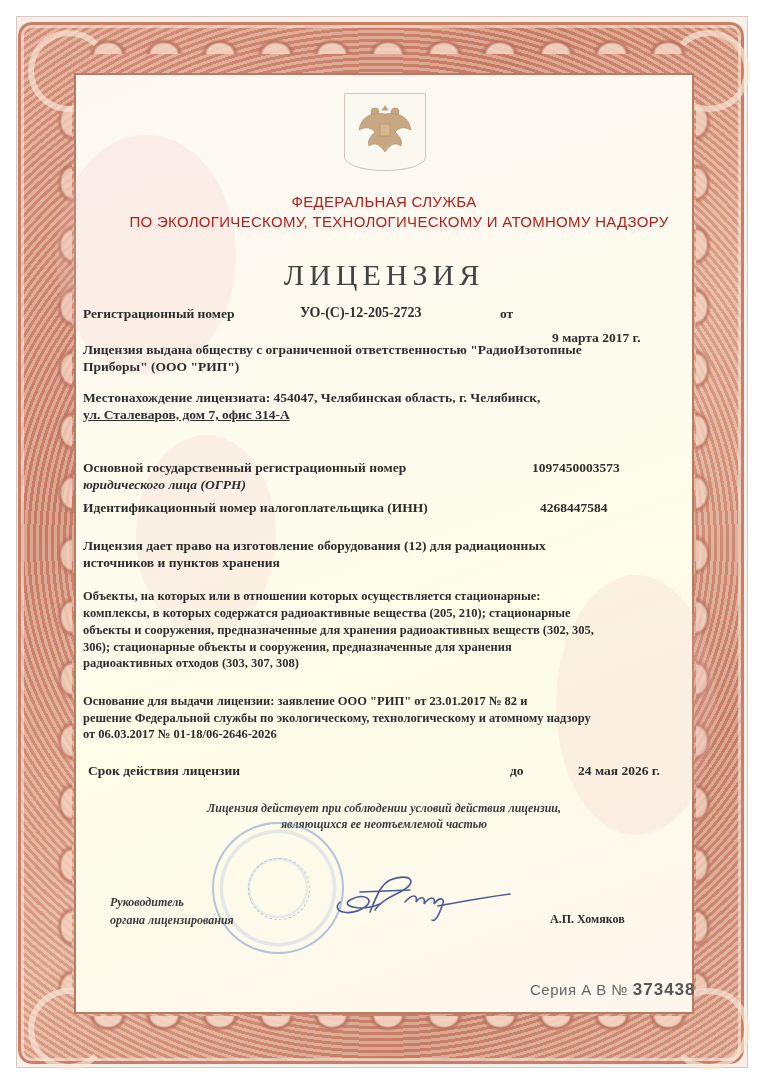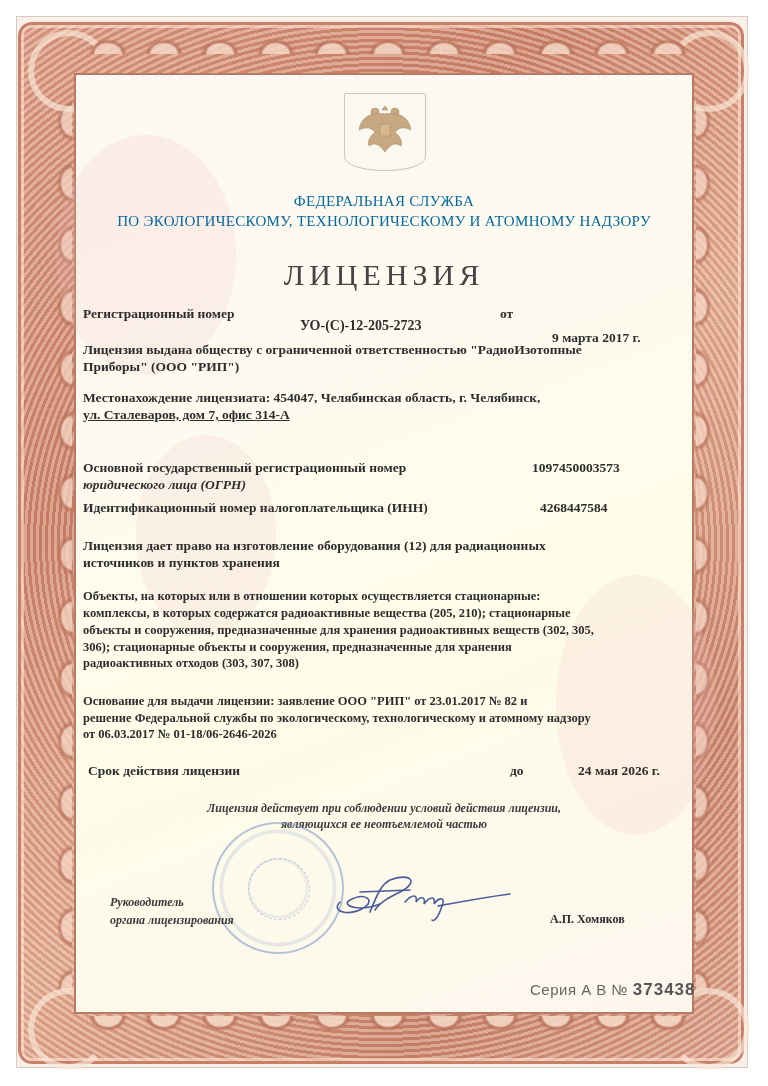--- a/index.html
+++ b/index.html
@@ -39,21 +39,21 @@
     background: linear-gradient(160deg, #fdf7f2 0%, #fdfbee 40%, #fefde8 60%, #fdf6ee 100%);
     box-shadow: 0 0 0 2px #b97a64;
   }
   .wm { position:absolute; border-radius:50%; background:rgba(240,190,190,0.18); }
 
   .emblem { position:absolute; left:344px; top:93px; width:80px; height:76px;
     border:1px solid #cfc4b8; border-radius:2px 2px 40px 40px / 2px 2px 14px 14px; background:#fbf8f0; }
   .emblem svg { position:absolute; left:8px; top:6px; }
 
   .t { position:absolute; white-space:nowrap; }
-  .agency { left:76px; width:616px; text-align:center; font-size:15px; letter-spacing:0.3px; color:#0369a1; font-family:Liberation Serif, serif; }
+  .agency { left:76px; width:616px; text-align:center; font-size:15px; letter-spacing:0.3px; color:#b91c1c; font-family:Liberation Sans, sans-serif; }
   .title { left:76px; width:616px; top:258px; text-align:center; font-size:30px; letter-spacing:5px; color:#444; font-family:"Liberation Serif", serif; }
   .b { font-weight:bold; font-size:13.5px; color:#2d2d2d; }
   .it { font-style:italic; font-weight:bold; font-size:12px; color:#3a3a3a; }
 
   .stamp { position:absolute; left:212px; top:822px; width:128px; height:128px; border-radius:50%;
     border:2px solid rgba(120,150,200,0.55);
     background: radial-gradient(circle, rgba(255,255,255,0) 0 30%, rgba(140,165,205,0.18) 31% 33%, rgba(255,255,255,0) 34% 60%, rgba(140,165,205,0.22) 61% 64%, rgba(255,255,255,0) 65%);
   }
   .stamp-inner { position:absolute; left:34px; top:34px; width:60px; height:60px; border-radius:50%; border:1px dashed rgba(120,150,200,0.5); }
   .sig { position:absolute; left:320px; top:862px; }
@@ -86,25 +86,25 @@
       <path d="M32 6 l3 4 h-6 z"></path>
       <circle cx="22" cy="12" r="4"></circle>
         <circle cx="42" cy="12" r="4"></circle>
       <path d="M32 14 C20 12 8 16 6 30 C14 26 18 28 22 32 C18 36 14 40 16 46 C22 42 26 44 32 52 C38 44 42 42 48 46 C50 40 46 36 42 32 C46 28 50 26 58 30 C56 16 44 12 32 14 z"></path>
       <rect x="27" y="24" width="10" height="12" fill="#d9b78e"></rect>
     </g>
   </svg>
 </div>
 
 <div class="t agency" style="top:193px;">ФЕДЕРАЛЬНАЯ СЛУЖБА</div>
-<div class="t agency" style="top:213px;">ПО ЭКОЛОГИЧЕСКОМУ, ТЕХНОЛОГИЧЕСКОМУ И АТОМНОМУ НАДЗОРУ</div>
+<div class="t agency" style="top:213px;padding-left:15px;">ПО ЭКОЛОГИЧЕСКОМУ, ТЕХНОЛОГИЧЕСКОМУ И АТОМНОМУ НАДЗОРУ</div>
 <div class="t title">ЛИЦЕНЗИЯ</div>
 
 <div class="t b" style="left:83px;top:306px;">Регистрационный номер</div>
-<div class="t b" style="left:300px;top:318px;font-size:14px;">УО-(С)-12-205-2723</div>
+<div class="t b" style="left:300px;top:305px;font-size:14px;">УО-(С)-12-205-2723</div>
 <div class="t b" style="left:500px;top:306px;">от</div>
 <div class="t b" style="left:552px;top:306px;margin-top:24px;">9 марта 2017 г.</div>
 
 <div class="t b" style="left:83px;top:342px;">Лицензия выдана обществу с ограниченной ответственностью "РадиоИзотопные</div>
 <div class="t b" style="left:83px;top:359px;">Приборы"  (ООО "РИП")</div>
 
 <div class="t b" style="left:83px;top:390px;">Местонахождение лицензиата: 454047, Челябинская область, г. Челябинск,</div>
 <div class="t b" style="left:83px;top:407px;text-decoration:underline;">ул. Сталеваров, дом 7, офис 314-А</div>
 
 <div class="t b" style="left:83px;top:460px;">Основной государственный регистрационный номер</div>

